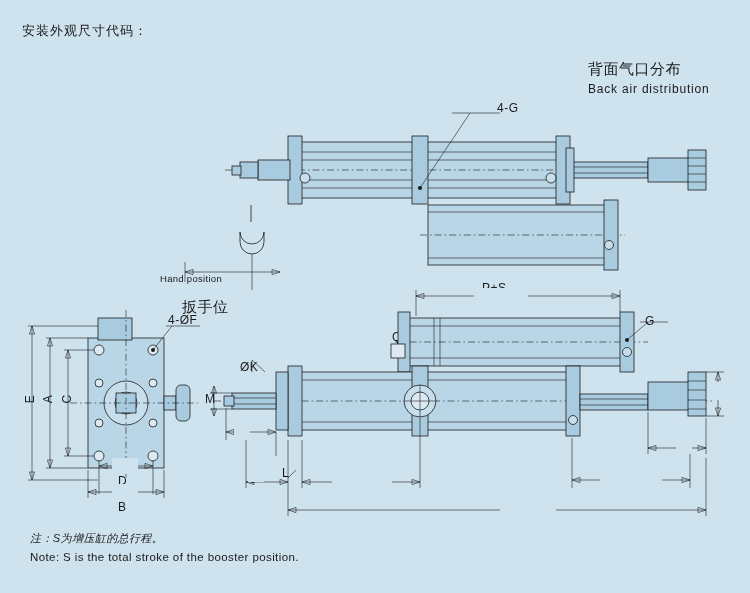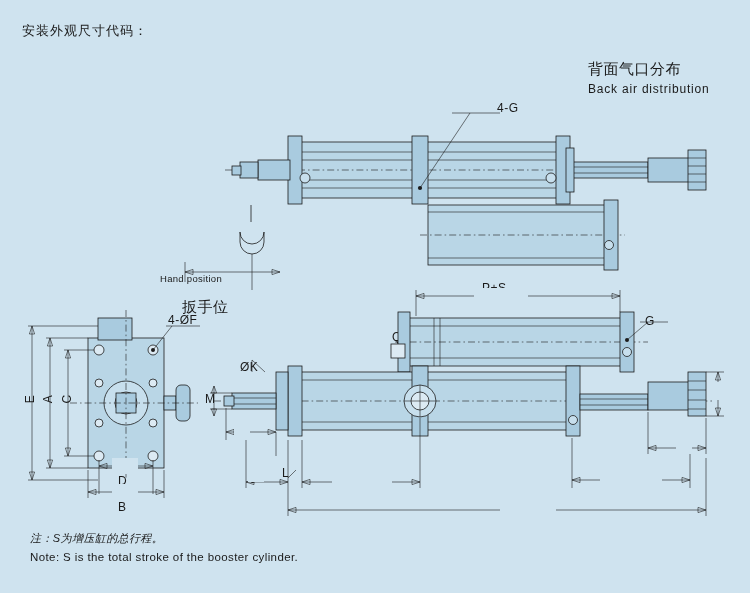--- a/index.html
+++ b/index.html
@@ -55,21 +55,21 @@
   <div class="txt lbl" style="left:205px;top:392px;">M</div>
   <div class="txt lbl" style="left:238px;top:424px;">I</div>
   <div class="txt lbl" style="left:250px;top:472px;">J</div>
   <div class="txt lbl" style="left:282px;top:466px;">L</div>
   <div class="txt lbl" style="left:340px;top:472px;">H+S</div>
   <div class="txt lbl" style="left:683px;top:438px;">P</div>
   <div class="txt lbl" style="left:606px;top:471px;">2P-80</div>
   <div class="txt lbl" style="left:506px;top:502px;">N+S</div>
 
   <div class="txt note-cn" style="left:30px;top:531px;font-style:italic;">注：S为增压缸的总行程。</div>
-  <div class="txt note-en" style="left:30px;top:551px;">Note: S is the total stroke of the booster cylinder.</div>
+  <div class="txt note-en" style="left:30px;top:551px;">Note: S is the total stroke of the booster position.</div>
 
   <div class="txt lbl" style="left:26px;top:392px;transform:rotate(-90deg);transform-origin:center;">E</div>
   <div class="txt lbl" style="left:44px;top:392px;transform:rotate(-90deg);transform-origin:center;">A</div>
   <div class="txt lbl" style="left:62px;top:392px;transform:rotate(-90deg);transform-origin:center;">C</div>
   <div class="txt lbl" style="left:118px;top:474px;">D</div>
   <div class="txt lbl" style="left:118px;top:500px;">B</div>
   <div class="txt lbl" style="left:712px;top:388px;transform:rotate(-90deg);transform-origin:center;">O</div>
 
   <svg width="750" height="593">
 

